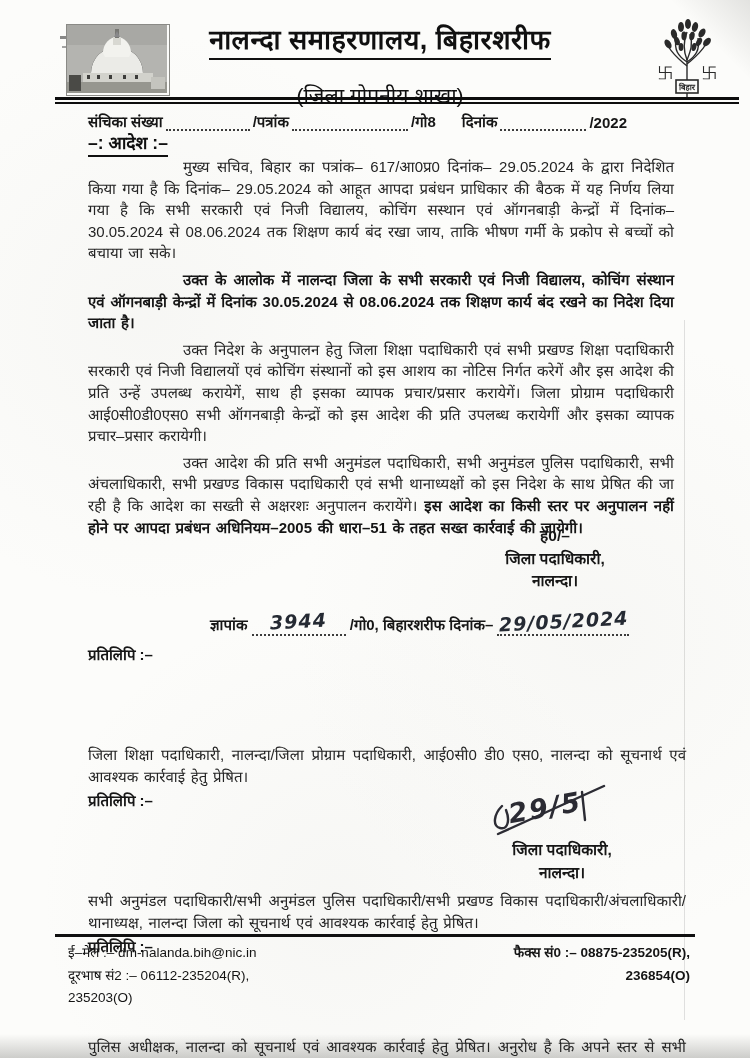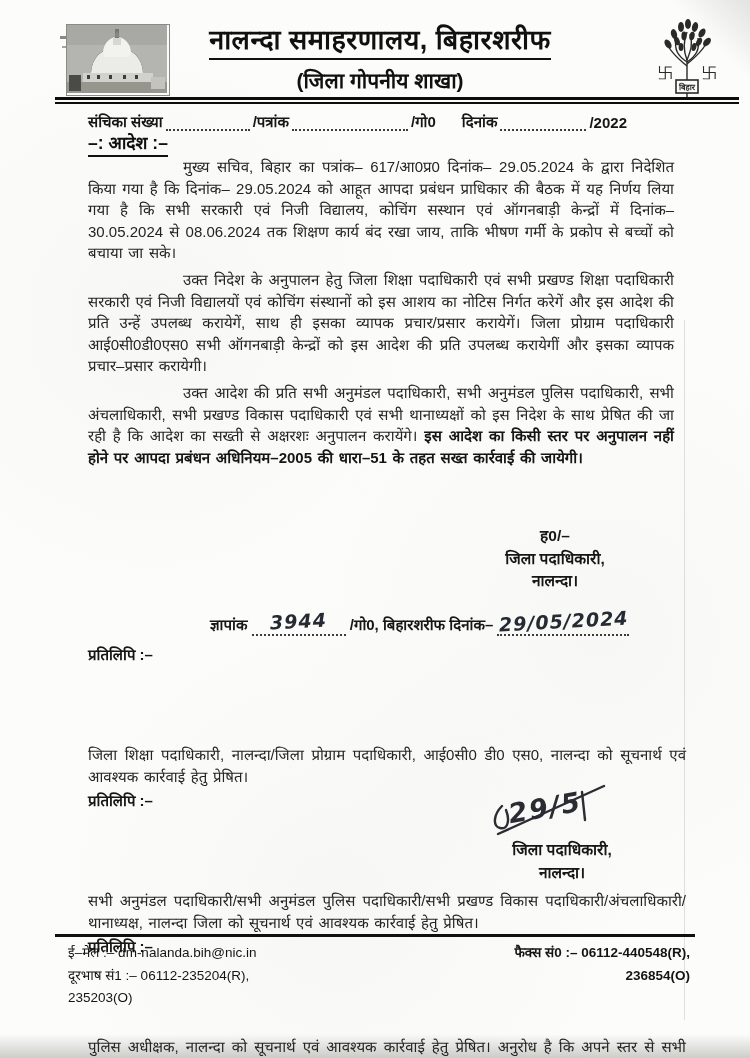--- a/index.html
+++ b/index.html
@@ -20,21 +20,21 @@
     background:linear-gradient(to bottom, rgba(0,0,0,0), rgba(95,95,90,0.30));}
   .smudge{position:absolute;left:60px;top:36px;width:7px;height:3px;background:#3a3a3a;opacity:.6;}
   .smudge2{position:absolute;left:62px;top:46px;width:5px;height:2px;background:#4a4a4a;opacity:.5;}
 
   .photo{position:absolute;left:66px;top:24px;width:102px;height:70px;border:1px solid #8a8a86;}
   .emblem{position:absolute;left:650px;top:16px;width:74px;height:88px;}
 
   .titleblock{position:absolute;left:165px;top:20px;width:430px;text-align:center;}
   .title{display:inline-block;font-size:27px;font-weight:bold;color:#101010;
     border-bottom:2.4px solid #101010;padding-bottom:1px;letter-spacing:.5px;white-space:nowrap;}
-  .subtitle{font-size:21px;font-weight:bold;color:#101010;margin-top:6px;text-align:center;}
+  .subtitle{font-size:21px;font-weight:normal;color:#101010;margin-top:21px;text-align:center;}
 
   .double-rule{position:absolute;left:55px;top:97px;width:684px;}
   .double-rule .r1{height:3px;background:#0d0d0d;}
   .double-rule .r2{height:2px;background:#0d0d0d;margin-top:2px;}
 
   .refline{position:absolute;left:88px;top:111px;width:600px;display:flex;align-items:flex-end;
     font-weight:bold;font-size:15px;color:#161616;white-space:nowrap;}
   .dots{display:inline-block;border-bottom:2px dotted #3c3c3c;height:13px;margin:0 3px;}
   .d1{width:84px;} .d2{width:116px;} .d3{width:86px;}
   .refgap{width:26px;}
@@ -152,33 +152,34 @@
   <div class="double-rule">
     <div class="r1"></div>
       <div class="r2"></div>
   </div>
 
   <div class="refline">
     <span>संचिका संख्या</span>
     <span class="dots d1"></span>
     <span>/पत्रांक</span>
     <span class="dots d2"></span>
-    <span>/गो0</span>
+    <span>/गो8</span>
     <span class="refgap"></span>
     <span>दिनांक</span>
     <span class="dots d3"></span>
     <span>/2022</span>
   </div>
 
   <div class="orderhead">
     <span>–: आदेश :–</span>
   </div>
 
   <div class="body-text">
     <p>मुख्य सचिव, बिहार का पत्रांक– 617/आ0प्र0 दिनांक– 29.05.2024 के द्वारा निदेशित किया गया है कि दिनांक– 29.05.2024 को आहूत आपदा प्रबंधन प्राधिकार की बैठक में यह निर्णय लिया गया है कि सभी सरकारी एवं निजी विद्यालय, कोचिंग सस्थान एवं ऑगनबाड़ी केन्द्रों में दिनांक– 30.05.2024 से 08.06.2024 तक शिक्षण कार्य बंद रखा जाय, ताकि भीषण गर्मी के प्रकोप से बच्चों को बचाया जा सके।</p>
+    <p class="b">उक्त के आलोक में नालन्दा जिला के सभी सरकारी एवं निजी विद्यालय, कोचिंग संस्थान एवं ऑगनबाड़ी केन्द्रों में दिनांक 30.05.2024 से 08.06.2024 तक शिक्षण कार्य बंद रखने का निदेश दिया जाता है।</p>
     <p>उक्त निदेश के अनुपालन हेतु जिला शिक्षा पदाधिकारी एवं सभी प्रखण्ड शिक्षा पदाधिकारी सरकारी एवं निजी विद्यालयों एवं कोचिंग संस्थानों को इस आशय का नोटिस निर्गत करेगें और इस आदेश की प्रति उन्हें उपलब्ध करायेगें, साथ ही इसका व्यापक प्रचार/प्रसार करायेगें। जिला प्रोग्राम पदाधिकारी आई0सी0डी0एस0 सभी ऑगनबाड़ी केन्द्रों को इस आदेश की प्रति उपलब्ध करायेगीं और इसका व्यापक प्रचार–प्रसार करायेगी।</p>
     <p><span>उक्त आदेश की प्रति सभी अनुमंडल पदाधिकारी, सभी अनुमंडल पुलिस पदाधिकारी, सभी अंचलाधिकारी, सभी प्रखण्ड विकास पदाधिकारी एवं सभी थानाध्यक्षों को इस निदेश के साथ प्रेषित की जा रही है कि आदेश का सख्ती से अक्षरशः अनुपालन करायेंगे। </span><span class="b">इस आदेश का किसी स्तर पर अनुपालन नहीं होने पर आपदा प्रबंधन अधिनियम–2005 की धारा–51 के तहत सख्त कार्रवाई की जायेगी।</span></p>
   </div>
 
   <div class="sig-top">
     <div>ह0/–</div>
     <div>जिला पदाधिकारी,</div>
     <div>नालन्दा।</div>
   </div>
 
@@ -216,21 +217,21 @@
   </div>
 
   <div class="sig-bottom">
     <div>जिला पदाधिकारी,</div>
     <div>नालन्दा।</div>
   </div>
 
   <div class="footer-rule"></div>
   <div class="footer-left">
     <div class="lat">ई–मेल :– dm-nalanda.bih@nic.in</div>
-    <div class="lat">दूरभाष सं1 :– 06112-235204(R),</div>
+    <div class="lat">दूरभाष सं2 :– 06112-235204(R),</div>
     <div class="lat">235203(O)</div>
   </div>
   <div class="footer-right">
-    <div class="lat">फैक्स सं0 :– 06112-440548(R),</div>
+    <div class="lat">फैक्स सं0 :– 08875-235205(R),</div>
     <div class="lat">236854(O)</div>
   </div>
 
 </div>
 
 </body></html>

